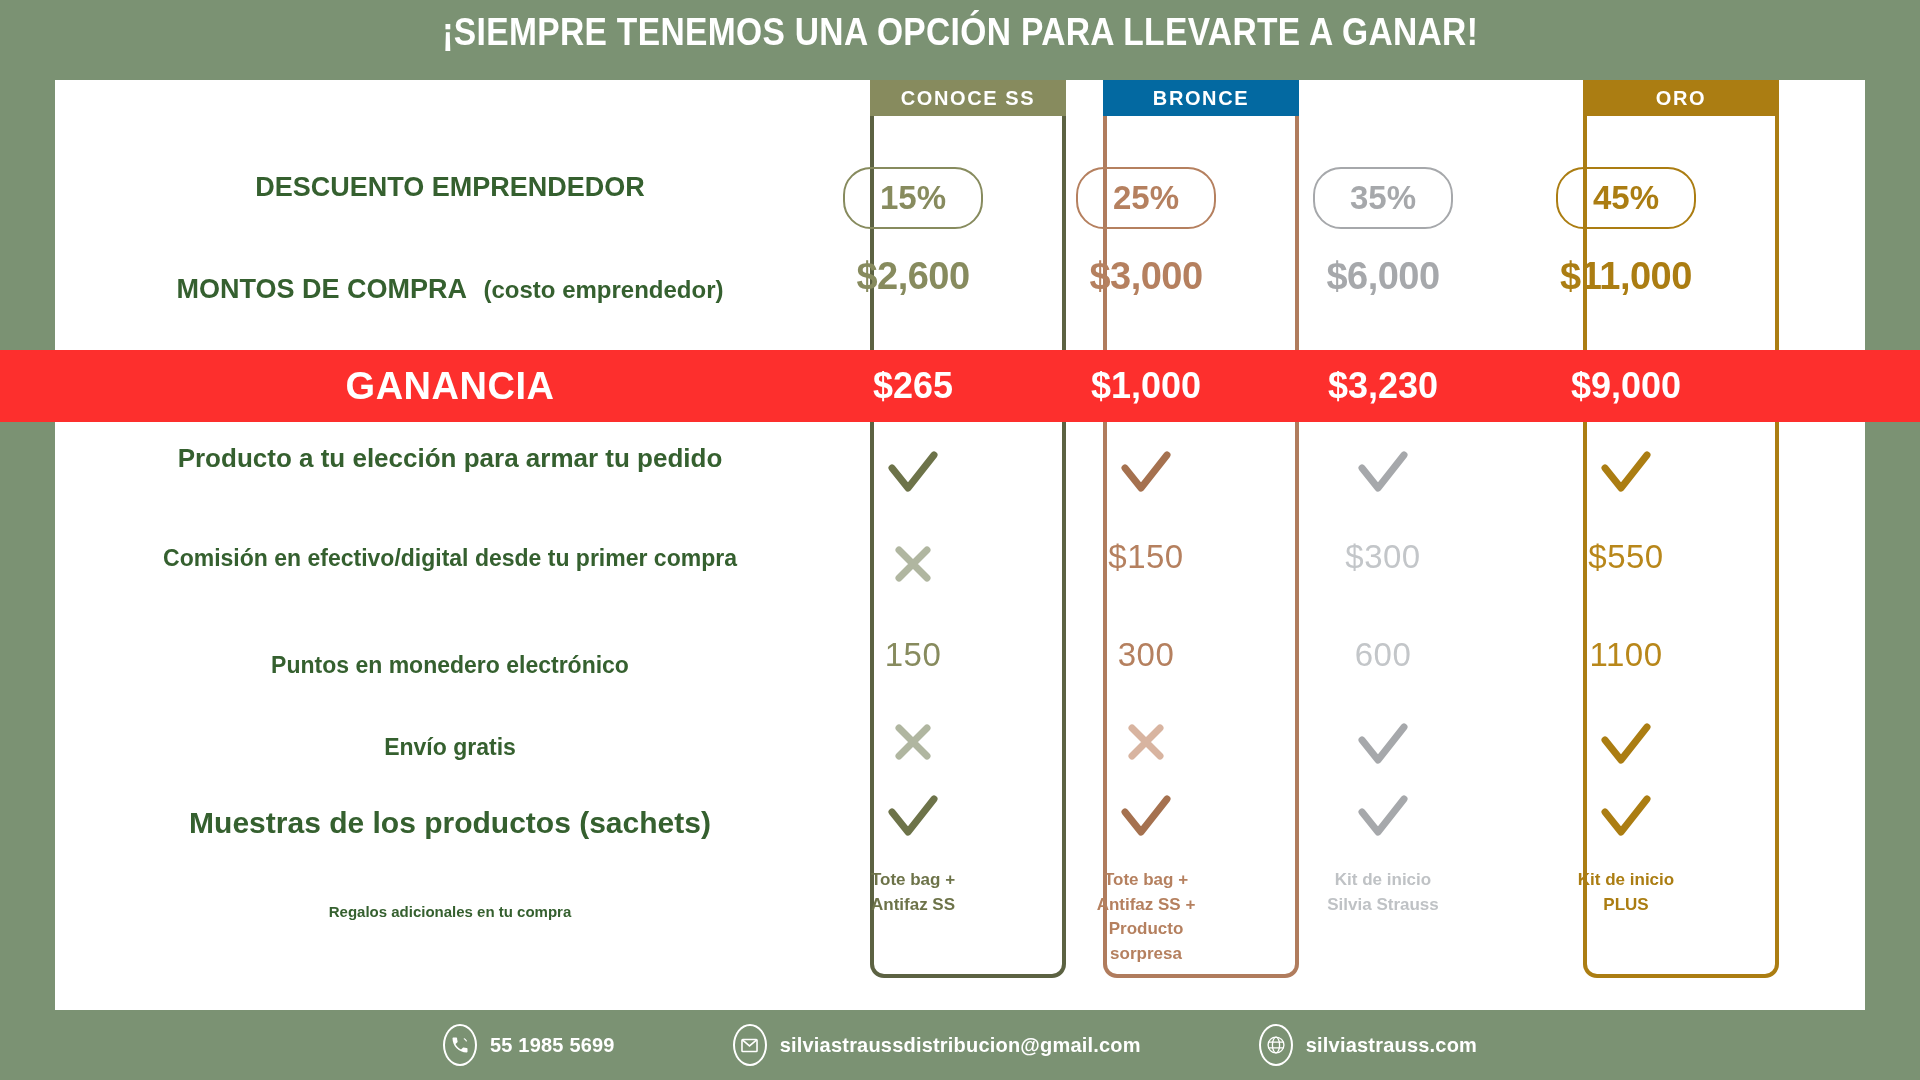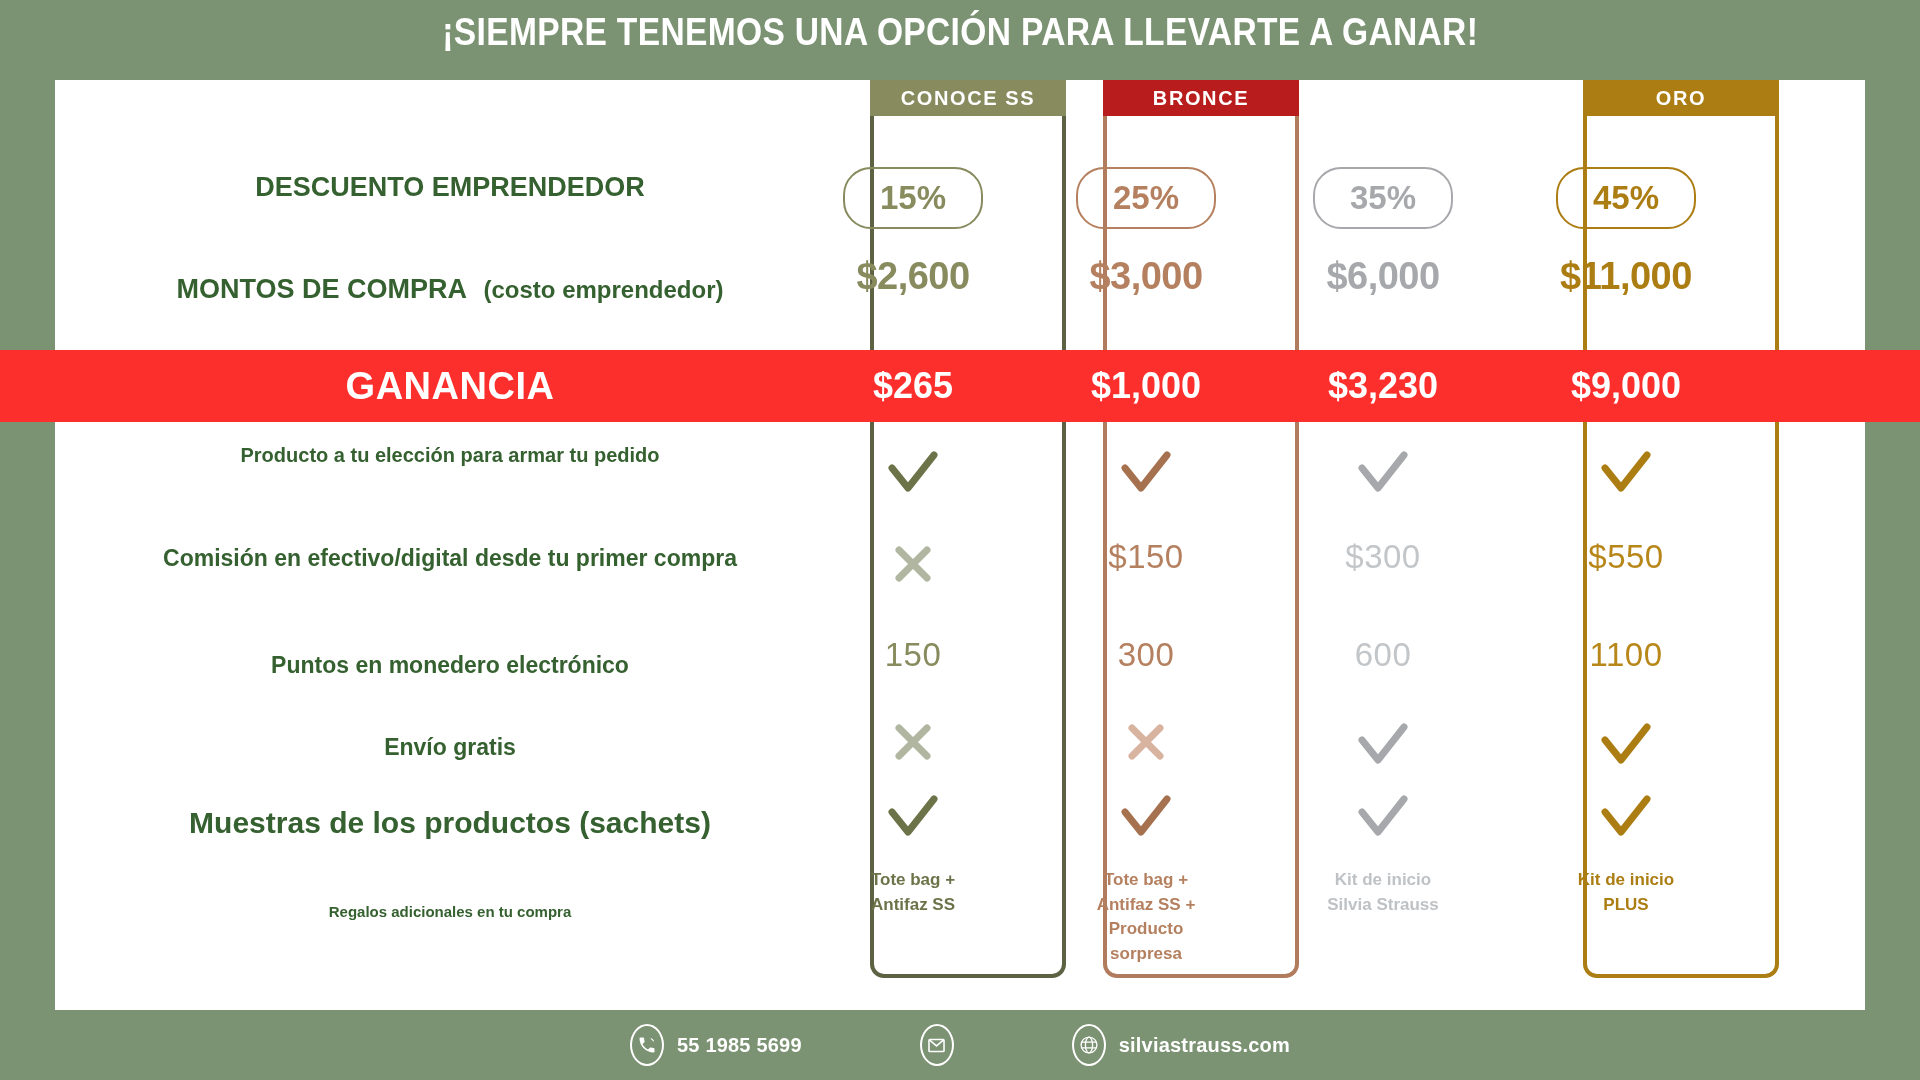--- a/index.html
+++ b/index.html
@@ -41,21 +41,21 @@
   }
   .col-head{
     position:absolute; left:-4px; top:-32px; width:196px; height:36px;
     display:flex; align-items:center; justify-content:center;
     color:#ffffff; font-weight:bold; font-size:20px; letter-spacing:1.6px;
   }
 
   .col0{ left:815px; border-color:#5c6242; }
   .col0 .col-head{ background:#878b5e; }
   .col1{ left:1048px; border-color:#b07c5d; }
-  .col1 .col-head{ background:#b91c1c; }
+  .col1 .col-head{ background:#0369a1; }
   .col2{ left:1285px; border-color:#c3c6c9; }
   .col2 .col-head{ background:#a6a8ab; }
   .col3{ left:1528px; border-color:#ab7d12; }
   .col3 .col-head{ background:#ab7d12; }
 
   
   .lbl{
     position:absolute;
     color:#35602f;
     font-weight:bold;
@@ -157,21 +157,21 @@
 <div class="amt" style="left:1285px;color:#a6a8ab;">$6,000</div>
 <div class="amt" style="left:1528px;color:#ab7d12;">$11,000</div>
 
 <div class="ganancia-band"></div>
 <div class="ganancia-label">GANANCIA</div>
 <div class="ganancia-val" style="left:815px;">$265</div>
 <div class="ganancia-val" style="left:1048px;">$1,000</div>
 <div class="ganancia-val" style="left:1285px;">$3,230</div>
 <div class="ganancia-val" style="left:1528px;">$9,000</div>
 
-<div class="lbl rlabel-area" style="top:444px;font-size:20px;">Producto a tu elección para armar tu pedido</div>
+<div class="lbl rlabel-area" style="top:444px;font-size:26px;">Producto a tu elección para armar tu pedido</div>
 <div class="lbl rlabel-area" style="top:545px;font-size:23px;">Comisión en efectivo/digital desde tu primer compra</div>
 <div class="lbl rlabel-area" style="top:652px;font-size:23px;">Puntos en monedero electrónico</div>
 <div class="lbl rlabel-area" style="top:734px;font-size:23px;">Envío gratis</div>
 <div class="lbl rlabel-area" style="top:806px;font-size:30px;">Muestras de los productos (sachets)</div>
 <div class="lbl rlabel-area" style="top:903px;font-size:15px;">Regalos adicionales en tu compra</div>
 
 <div id="cells-layer">
     <div class="cell mark" style="left: 815px; top: 450px;">
       <svg width="52" height="46" viewBox="0 0 52 46" fill="none" stroke="#6d7349" stroke-width="7" stroke-linecap="round" stroke-linejoin="round">
         <path d="M5 18 L21 38 L47 5"></path>
@@ -276,20 +276,21 @@
     <span class="ftext">55 1985 5699</span>
   </div>
 
   <div class="fitem">
     <span class="ficon">
       <svg width="19" height="19" viewBox="0 0 24 24" fill="none" stroke="#ffffff" stroke-width="2">
         <rect x="2.5" y="4.5" width="19" height="15" rx="1"></rect>
         <path d="M3 5l9 7.5L21 5"></path>
       </svg>
     </span>
+    <span class="ftext">silviastraussdistribucion@gmail.com</span>
   </div>
 
   <div class="fitem">
     <span class="ficon">
       <svg width="20" height="20" viewBox="0 0 24 24" fill="none" stroke="#ffffff" stroke-width="1.6">
         <circle cx="12" cy="12" r="9.5"></circle>
         <ellipse cx="12" cy="12" rx="4.3" ry="9.5"></ellipse>
         <path d="M2.8 8.6h18.4M2.8 15.4h18.4"></path>
       </svg>
     </span>

